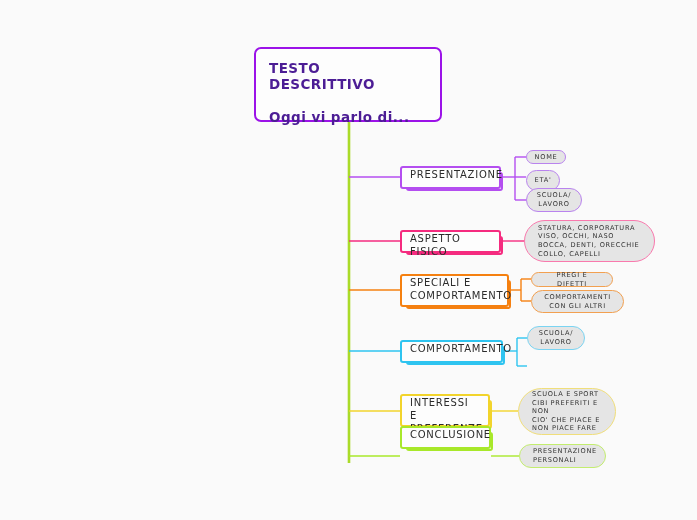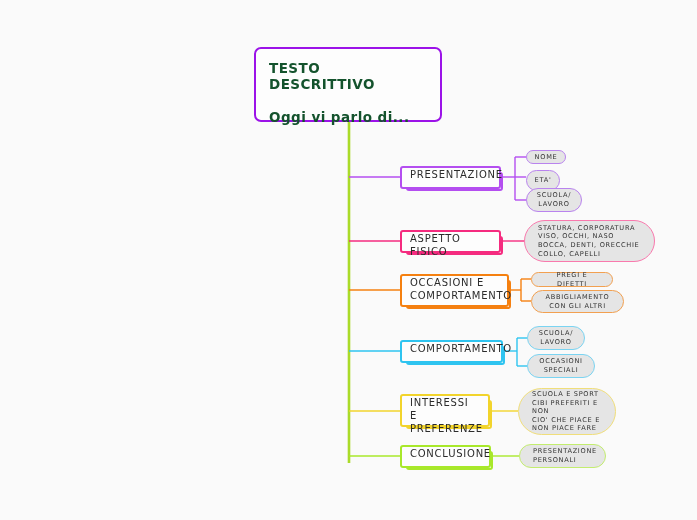--- a/index.html
+++ b/index.html
@@ -20,21 +20,21 @@
     box-sizing:border-box;
     background:#fdfdfd;
     border:2px solid #9b12e8;
     border-radius:7px;
     padding:11px 13px 0 13px;
   }
   .root-line{
     font-size:13.5px;
     font-weight:bold;
     letter-spacing:.45px;
-    color:#14532d;
+    color:#4c1d95;
     line-height:16px;
   }
   .root-line.second{margin-top:17px;}
 
   
   .branch{
     position:absolute;
     box-sizing:border-box;
     background:#fdfdfd;
     border-width:2px;
@@ -152,57 +152,53 @@
   </div>
   <div class="leaf align-left" style="left:524px;top:220px;width:131px;height:42px;border-color:#f979ad;">
     <div class="leaf-label">STATURA, CORPORATURA
 VISO, OCCHI, NASO
 BOCCA, DENTI, ORECCHIE
 COLLO, CAPELLI</div>
   </div>
 
   <div class="branch" style="left:400px;top:274px;width:109px;height:33px;border-color:#f58010;">
     <div class="shadow" style="border-color:#f58010;"></div>
-    <div class="branch-label">OCCASIONI E
+    <div class="branch-label">SPECIALI E
 COMPORTAMENTO</div>
   </div>
   <div class="leaf" style="left:531px;top:272px;width:82px;height:15px;border-color:#f2a050;">
     <div class="leaf-label">PREGI E DIFETTI</div>
   </div>
   <div class="leaf" style="left:531px;top:290px;width:93px;height:23px;border-color:#f2a050;">
-    <div class="leaf-label">ABBIGLIAMENTO
+    <div class="leaf-label">COMPORTAMENTI
 CON GLI ALTRI</div>
   </div>
 
   <div class="branch" style="left:400px;top:340px;width:103px;height:23px;border-color:#2ec4f0;">
     <div class="shadow" style="border-color:#2ec4f0;"></div>
     <div class="branch-label">COMPORTAMENTO</div>
   </div>
   <div class="leaf" style="left:527px;top:326px;width:58px;height:24px;border-color:#7ad4f2;">
     <div class="leaf-label">SCUOLA/
 LAVORO</div>
-  </div>
-  <div class="leaf" style="left:527px;top:354px;width:68px;height:24px;border-color:#7ad4f2;">
-    <div class="leaf-label">OCCASIONI
-SPECIALI</div>
   </div>
 
   <div class="branch" style="left:400px;top:394px;width:90px;height:33px;border-color:#f2d42c;">
     <div class="shadow" style="border-color:#f2d42c;"></div>
     <div class="branch-label">INTERESSI
 E PREFERENZE</div>
   </div>
   <div class="leaf align-left" style="left:518px;top:388px;width:98px;height:47px;border-color:#f0de7a;">
     <div class="leaf-label">SCUOLA E SPORT
 CIBI PREFERITI E NON
 CIO' CHE PIACE E
 NON PIACE FARE</div>
   </div>
 
-  <div class="branch" style="left:400px;top:445px;width:91px;height:23px;border-color:#a8e82a;">
+  <div class="branch" style="left:400px;top:426px;width:91px;height:23px;border-color:#a8e82a;">
     <div class="shadow" style="border-color:#a8e82a;"></div>
     <div class="branch-label">CONCLUSIONE</div>
   </div>
   <div class="leaf align-left" style="left:519px;top:444px;width:87px;height:24px;border-color:#c3ed6e;">
     <div class="leaf-label">PRESENTAZIONE
 PERSONALI</div>
   </div>
 
 </div>
 

